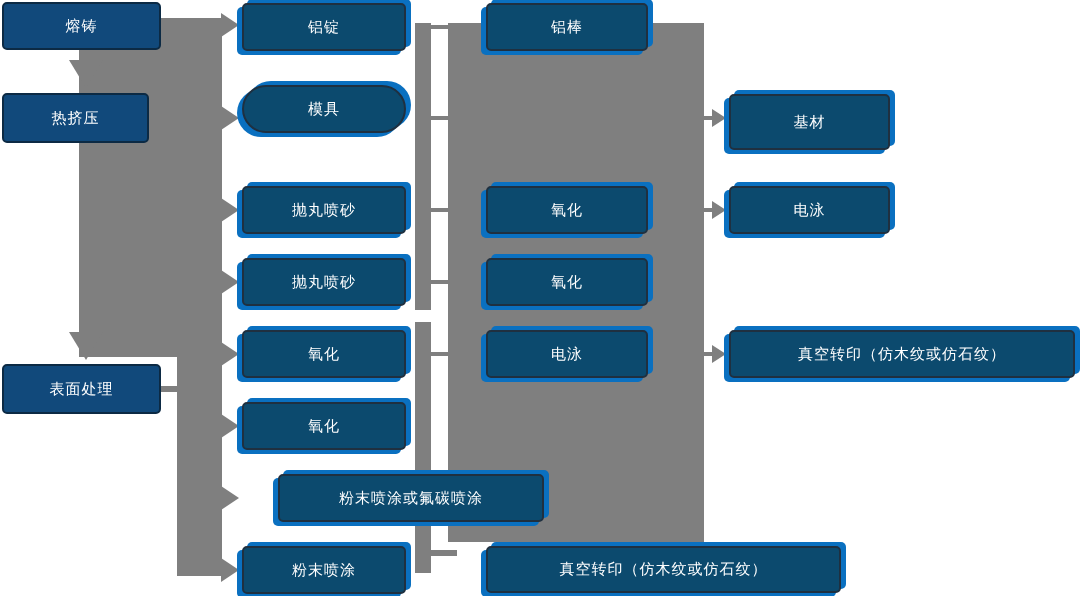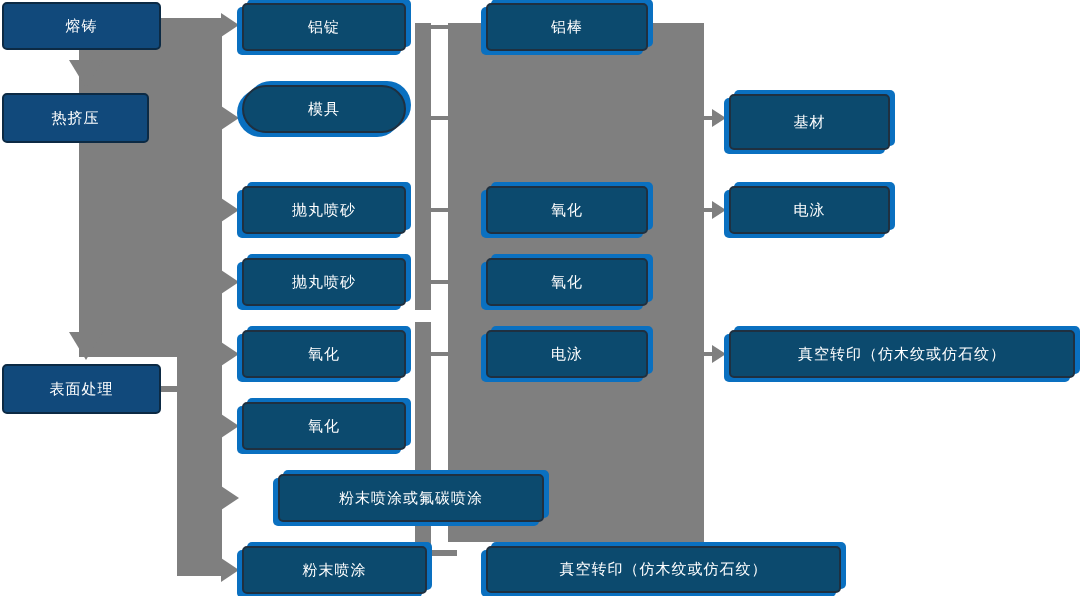--- a/index.html
+++ b/index.html
@@ -114,21 +114,21 @@
   </div>
   <div class="node process" style="left:242px;top:330px;width:164px;height:48px;">
     <span>氧化</span>
   </div>
   <div class="node process" style="left:242px;top:402px;width:164px;height:48px;">
     <span>氧化</span>
   </div>
   <div class="node process" style="left:242px;top:474px;width:266px;height:48px;margin-left:36px;">
     <span>粉末喷涂或氟碳喷涂</span>
   </div>
-  <div class="node process" style="left:242px;top:546px;width:185px;height:48px;">
+  <div class="node process" style="left:242px;top:546px;width:164px;height:48px;">
     <span>粉末喷涂</span>
   </div>
 
   <div class="node process" style="left:486px;top:3px;width:162px;height:48px;text-align:right;">
     <span>铝棒</span>
   </div>
   <div class="node process" style="left:486px;top:186px;width:162px;height:48px;">
     <span>氧化</span>
   </div>
   <div class="node process" style="left:486px;top:258px;width:162px;height:48px;">

